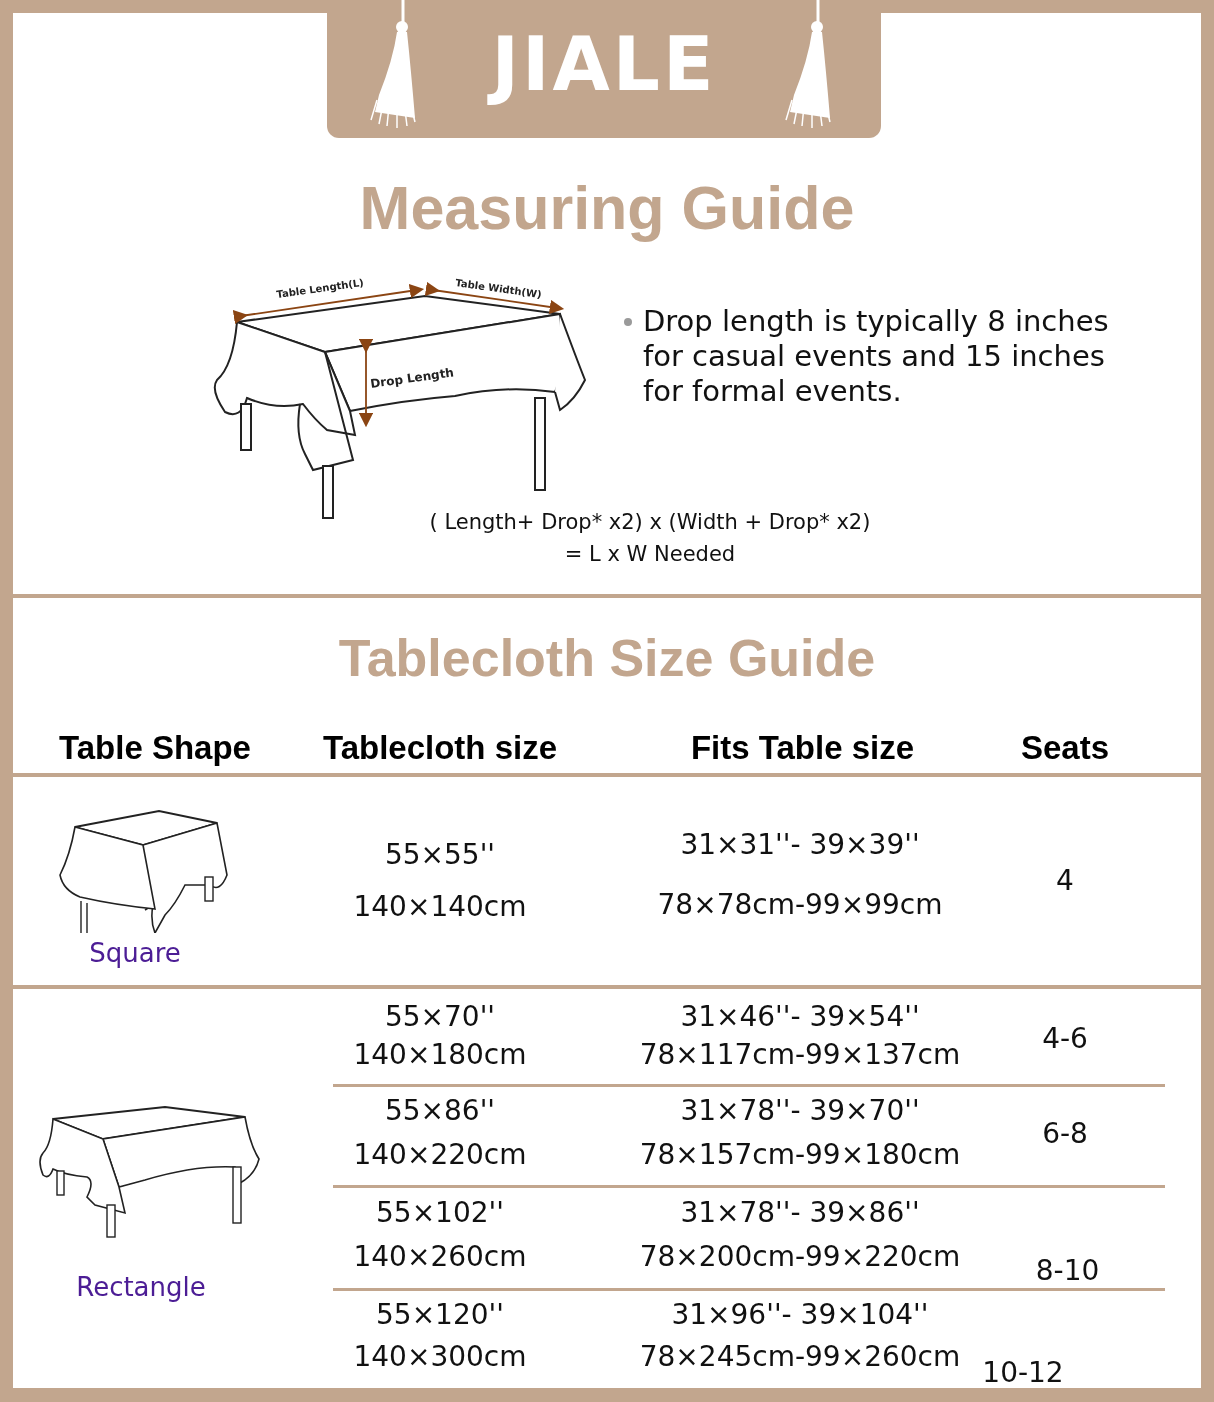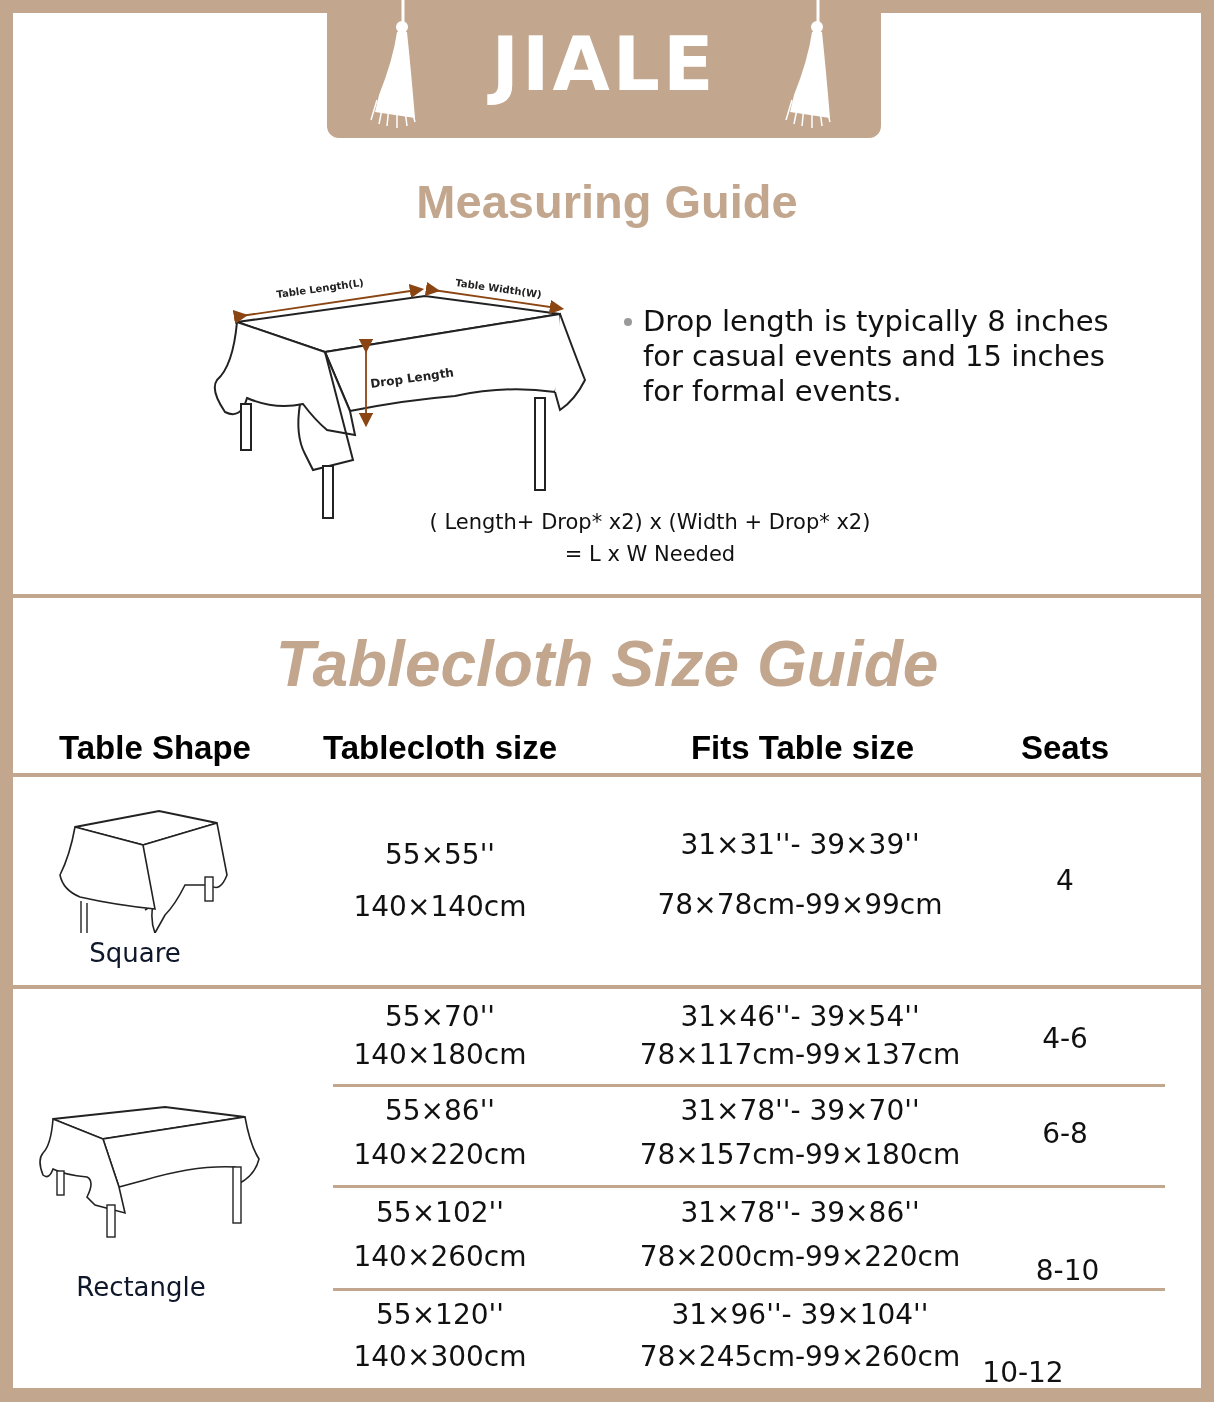--- a/index.html
+++ b/index.html
@@ -25,22 +25,22 @@
   }
   .tassel { position: absolute; top: 0; width: 60px; height: 130px; }
   #tassel-left { left: 40px; }
   #tassel-right { left: 455px; }
 
   .section-title {
     position: absolute; left: 0; right: 0; text-align: center;
     font-family: "Liberation Sans", sans-serif; font-weight: bold;
     color: #c2a68e; line-height: 1;
   }
-  #measuring-title { top: 178px; font-size: 47px; }
-  #size-title { top: 632px; font-size: 64px; font-style: italic; }
+  #measuring-title { top: 178px; font-size: 61px; }
+  #size-title { top: 632px; font-size: 52px; }
 
   .diagram { position: absolute; left: 205px; top: 270px; width: 390px; height: 260px; }
 
   .bullets {
     position: absolute; left: 622px; top: 304px; width: 540px;
     font-size: 29px; color: #111; line-height: 35px;
   }
   .bullet { position: relative; padding-left: 21px; margin-bottom: 16px; }
   .bullet .dot {
     position: absolute; left: 2px; top: 14px; width: 8px; height: 8px;
@@ -60,21 +60,21 @@
     position: absolute; background: #c2a68e;
   }
   #hr-header { left: 13px; top: 773px; width: 1188px; height: 4px; }
   #hr-square { left: 13px; top: 985px; width: 1188px; height: 4px; }
   .hr-sub { left: 333px; width: 832px; height: 3px; }
 
   .cell {
     position: absolute; text-align: center; color: #111;
     font-size: 28px; line-height: 38px; white-space: nowrap;
   }
-  .shape-label { position: absolute; font-size: 26px; color: #0f172a; text-align: center; }
+  .shape-label { position: absolute; font-size: 26px; color: #4c1d95; text-align: center; }
   .shape-img { position: absolute; }
 </style>
 </head>
 <body>
 
 <div class="panel" id="panel-top"></div>
 
 <div class="brand-tab">
   <svg class="tassel" id="tassel-left" viewBox="0 0 60 130">
     <line x1="36" y1="0" x2="36" y2="22" stroke="#fff" stroke-width="3"></line>

